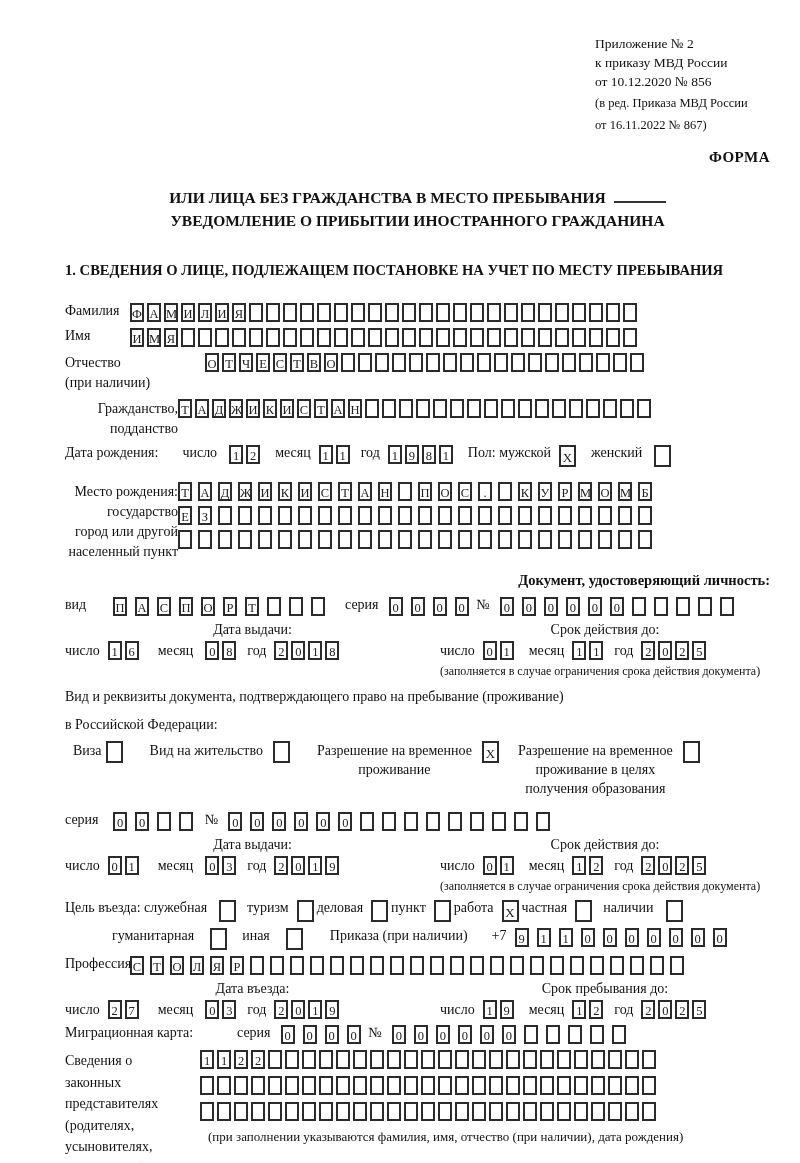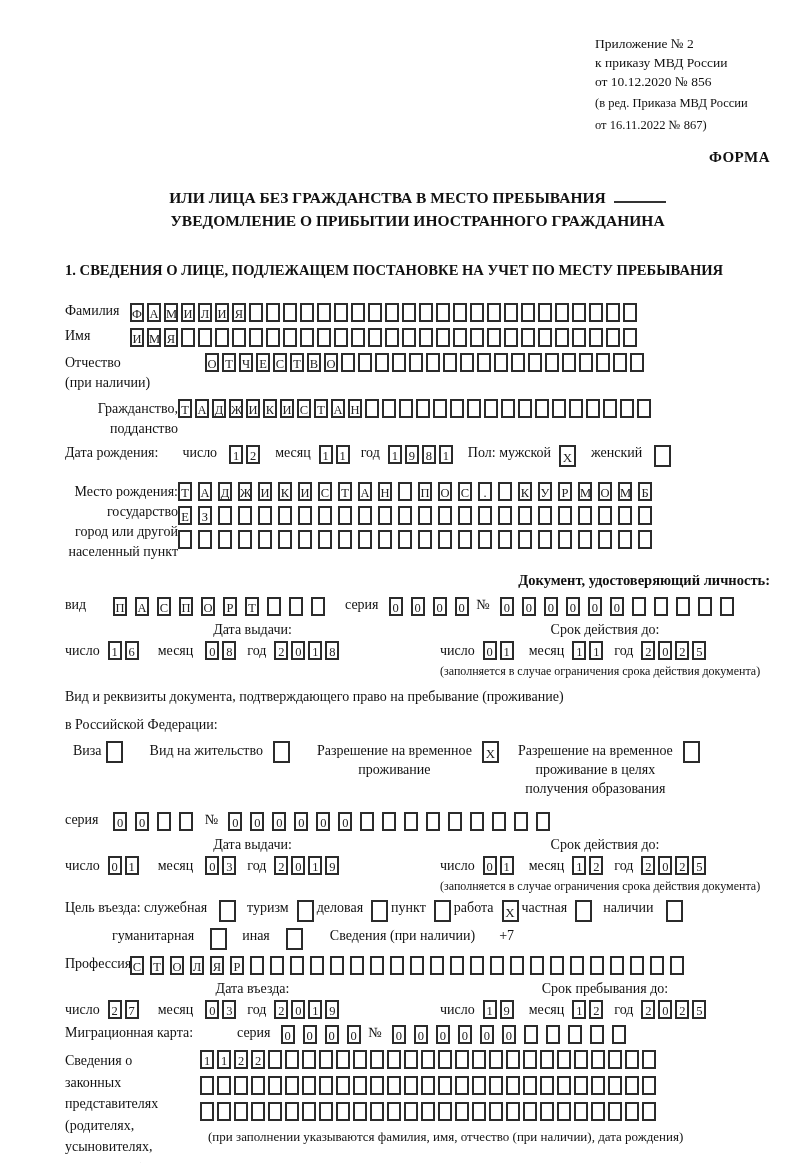--- a/index.html
+++ b/index.html
@@ -261,22 +261,23 @@
       <span class="cells ml8"><span class="cell cbox"></span></span>
       <span class="ml8">наличии</span>
       <span class="cells ml12"><span class="cell cbox"></span></span>
     </div>
 
     <div class="frow">
       <span style="margin-left:47px;">гуманитарная</span>
       <span class="cells ml16"><span class="cell cbox"></span></span>
       <span class="ml12">иная</span>
       <span class="cells ml16"><span class="cell cbox"></span></span>
-      <span class="ml24">Сведения (при наличии)</span>
+      <span class="ml24">Приказа (при наличии)</span>
       <span class="ml24">+7</span>
+      <span class="cells ml8 g8"><span class="cell">9</span><span class="cell">1</span><span class="cell">1</span><span class="cell">0</span><span class="cell">0</span><span class="cell">0</span><span class="cell">0</span><span class="cell">0</span><span class="cell">0</span><span class="cell">0</span></span>
     </div>
 
     <div class="frow">
       <span class="flabel w65">Профессия</span>
       <span class="cells g6"><span class="cell">С</span><span class="cell">Т</span><span class="cell">О</span><span class="cell">Л</span><span class="cell">Я</span><span class="cell">Р</span><span class="cell"></span><span class="cell"></span><span class="cell"></span><span class="cell"></span><span class="cell"></span><span class="cell"></span><span class="cell"></span><span class="cell"></span><span class="cell"></span><span class="cell"></span><span class="cell"></span><span class="cell"></span><span class="cell"></span><span class="cell"></span><span class="cell"></span><span class="cell"></span><span class="cell"></span><span class="cell"></span><span class="cell"></span><span class="cell"></span><span class="cell"></span><span class="cell"></span></span>
     </div>
 
     <div class="datepair" style="margin-top:4px;">
       <div class="datecol left">
         <div class="datehead">Дата въезда:</div>

